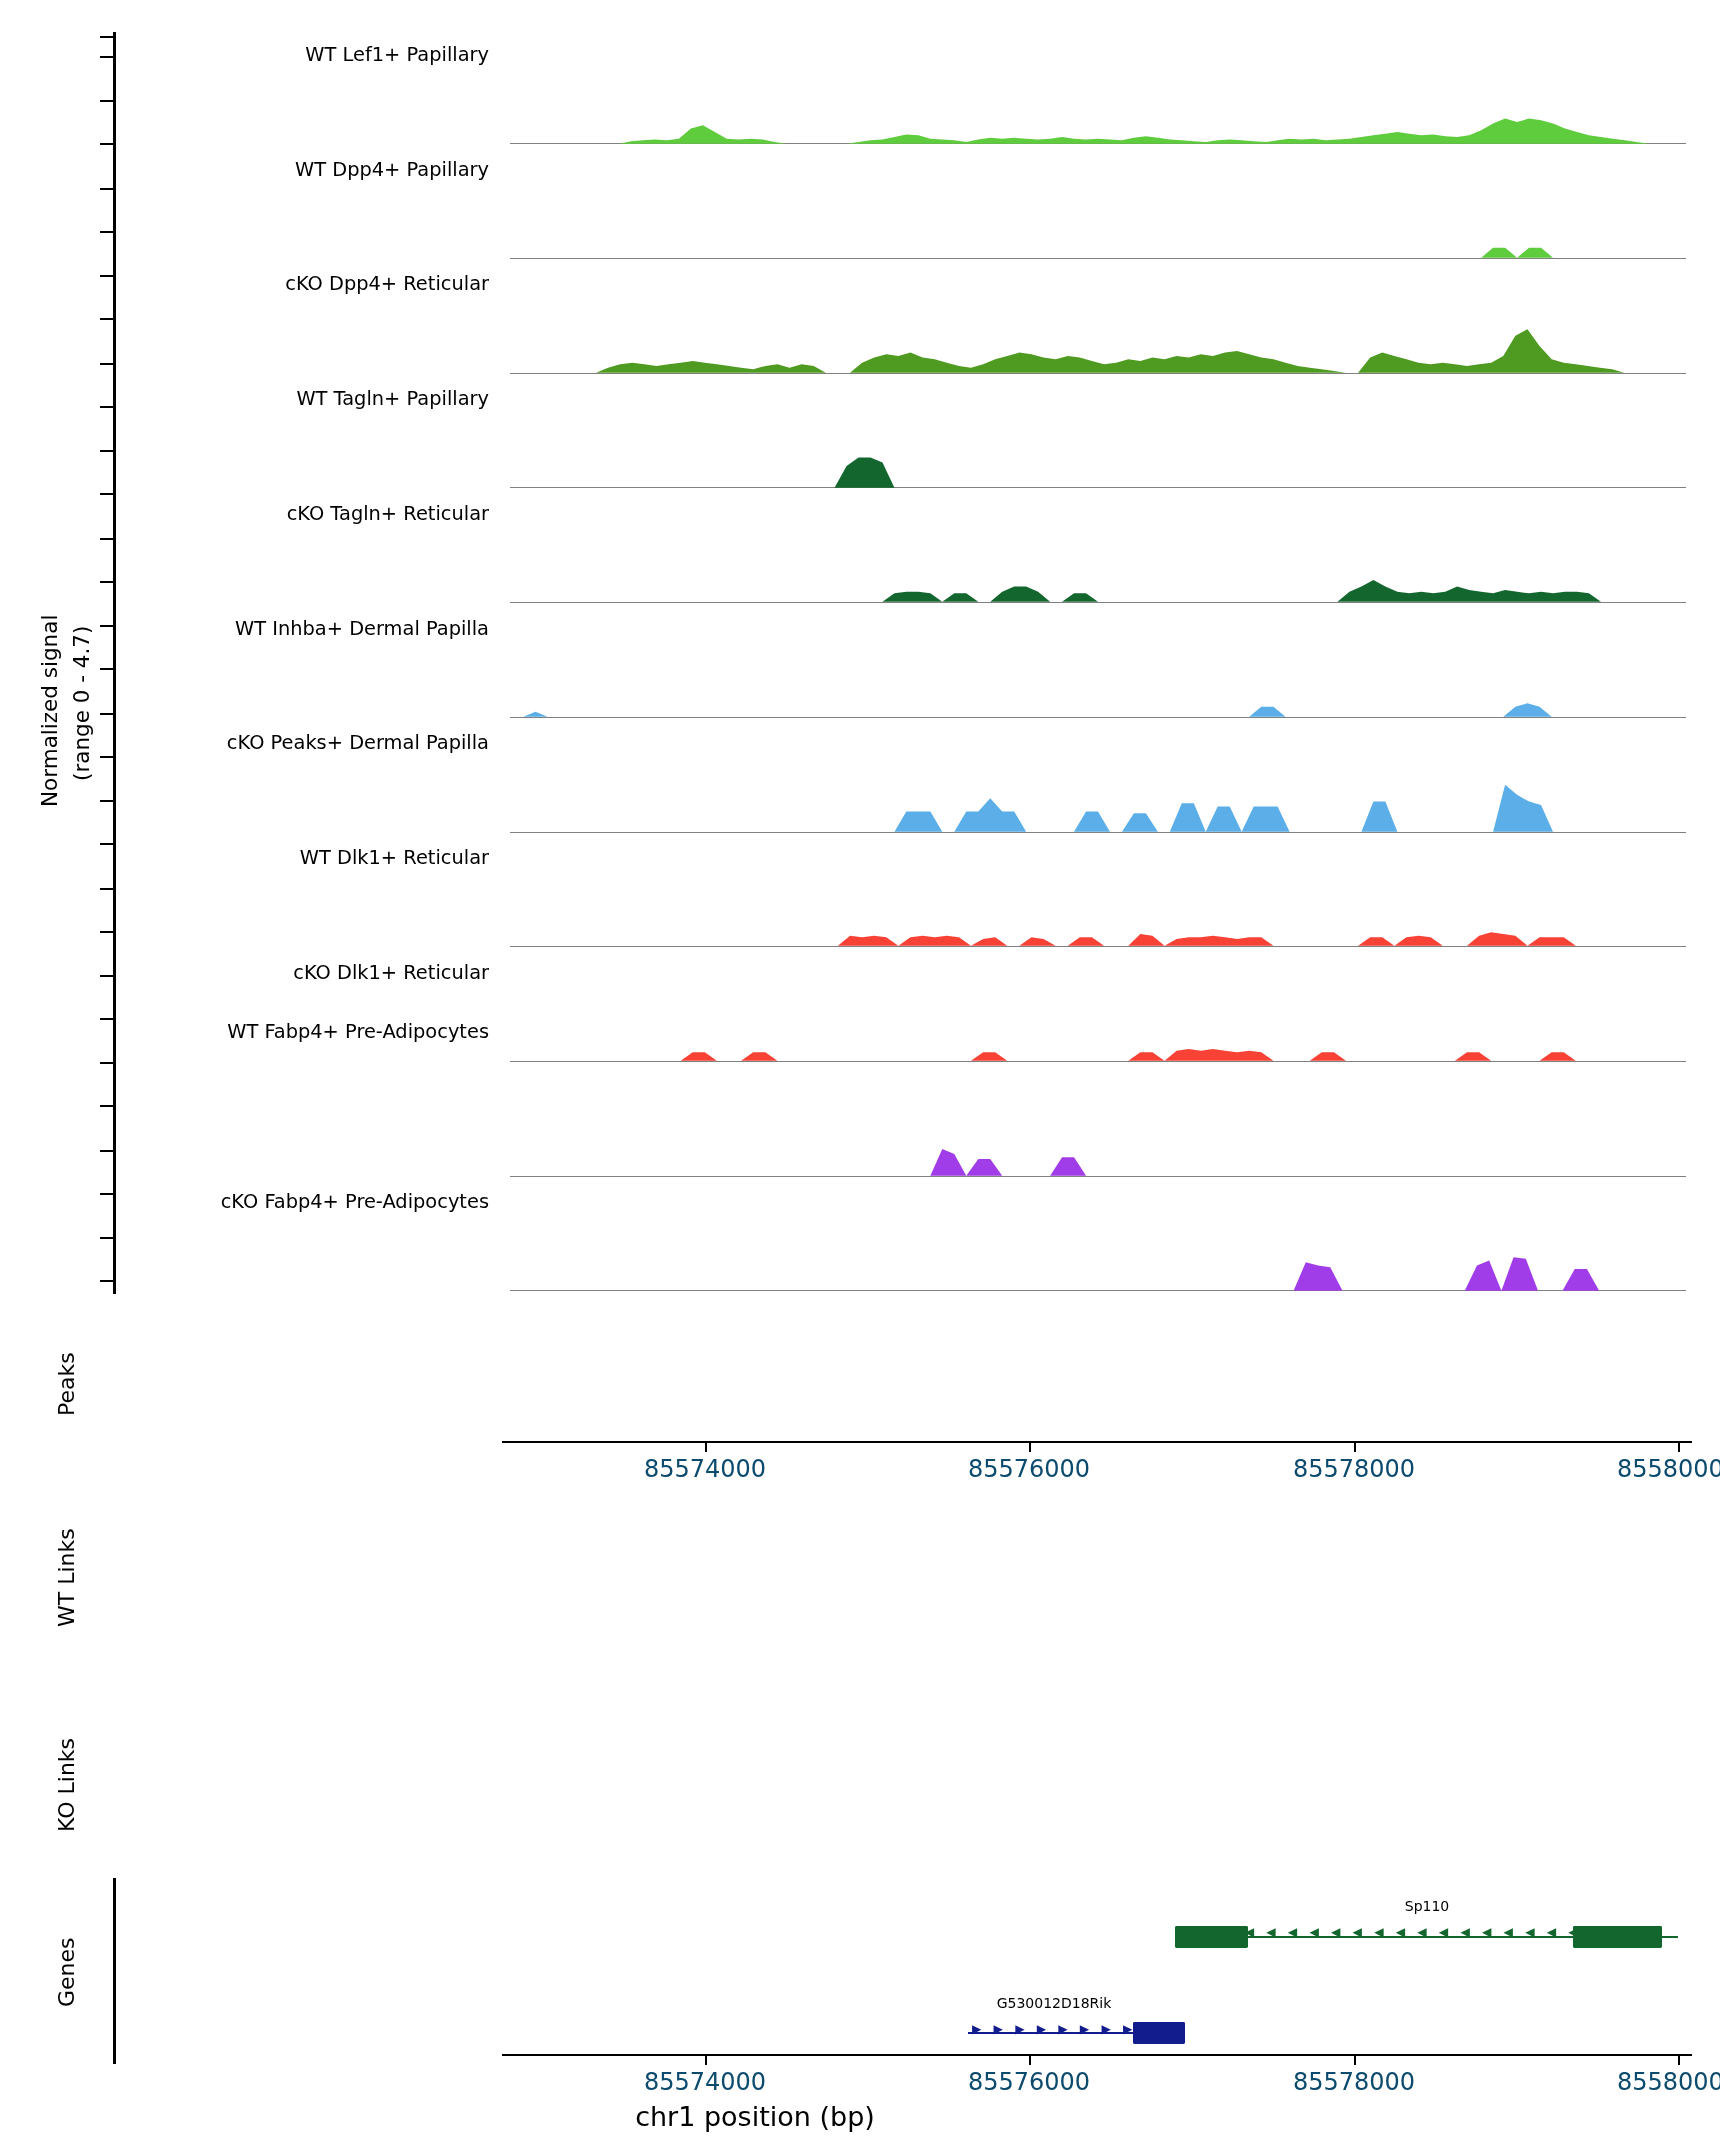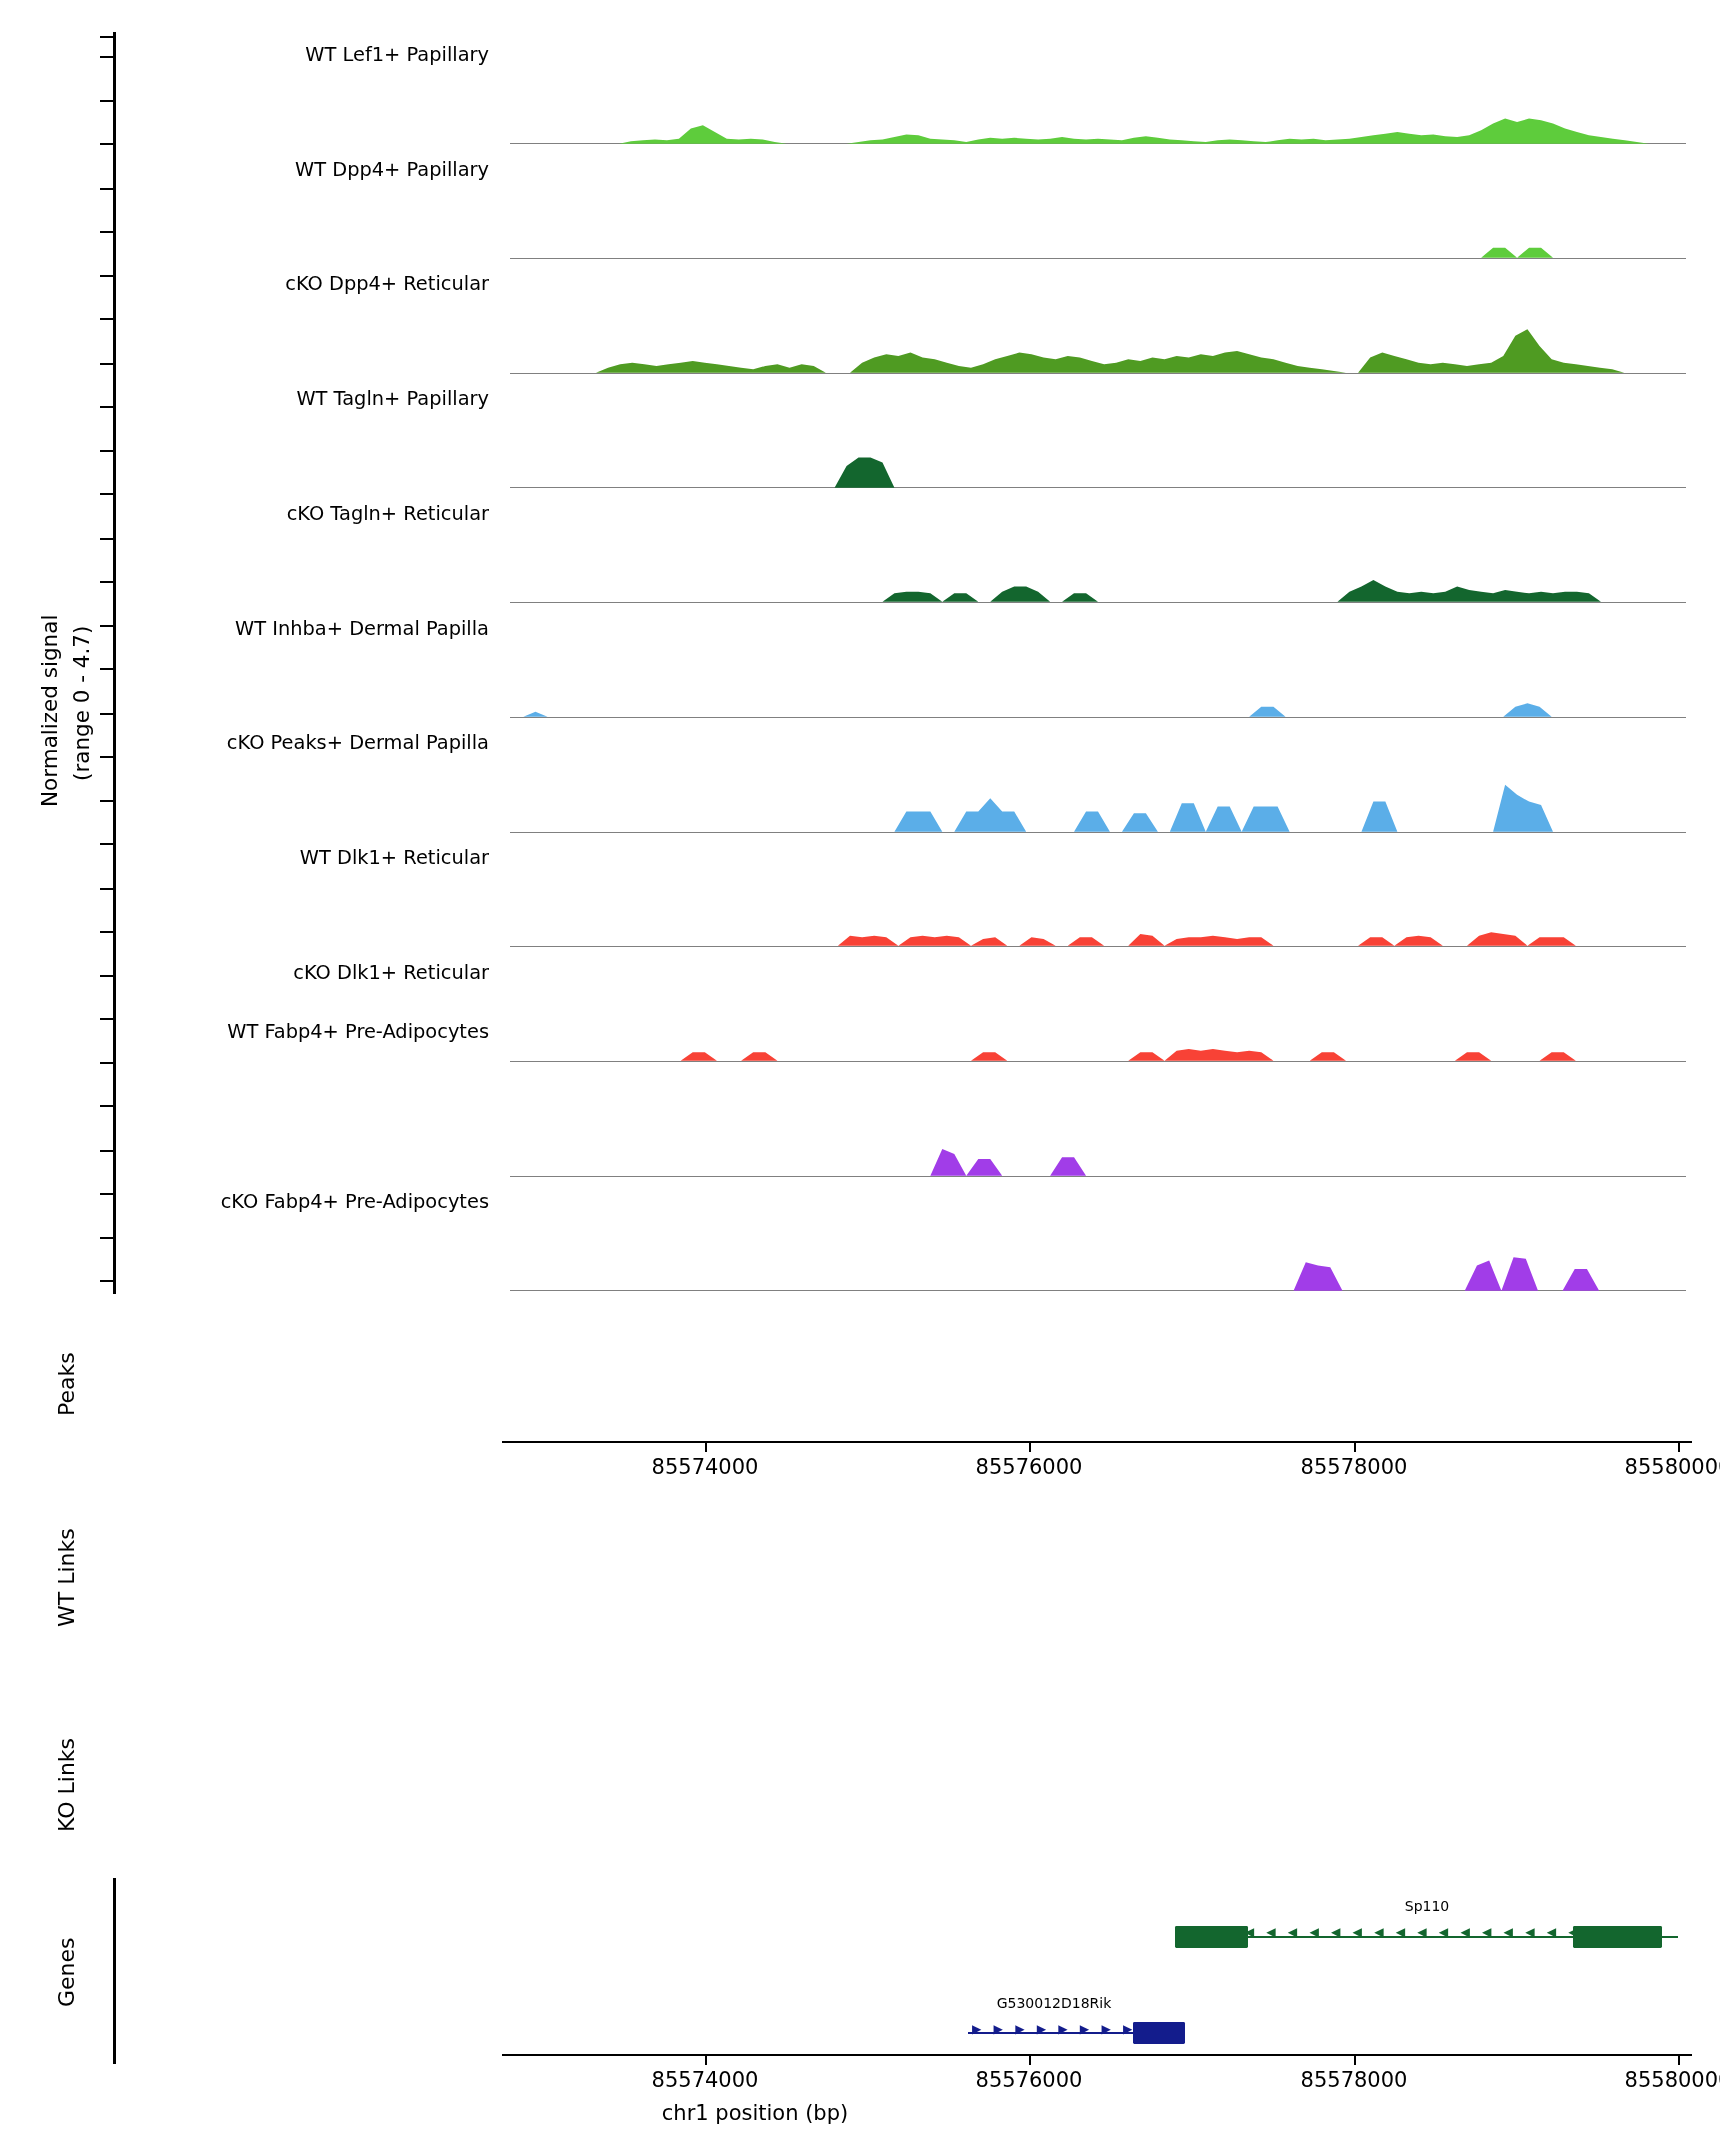--- a/index.html
+++ b/index.html
@@ -89,32 +89,32 @@
     background: #000;
   }
   .xtick {
     position: absolute;
     width: 2.2px;
     height: 8.6px;
     background: #000;
   }
   .xticklabel {
     position: absolute;
-    font-size: 21px;
-    color: #000000;
+    font-size: 24px;
+    color: #0c4a6e;
     transform: translateX(-50%);
     white-space: nowrap;
   }
   #xaxis-title {
     position: absolute;
     left: 0;
     width: 1510px;
     top: 2101px;
     text-align: center;
-    font-size: 21px;
+    font-size: 27px;
     color: #000;
   }
 
   
   .gene-exon {
     position: absolute;
     border-radius: 1.4px;
   }
   .gene-line {
     position: absolute;

